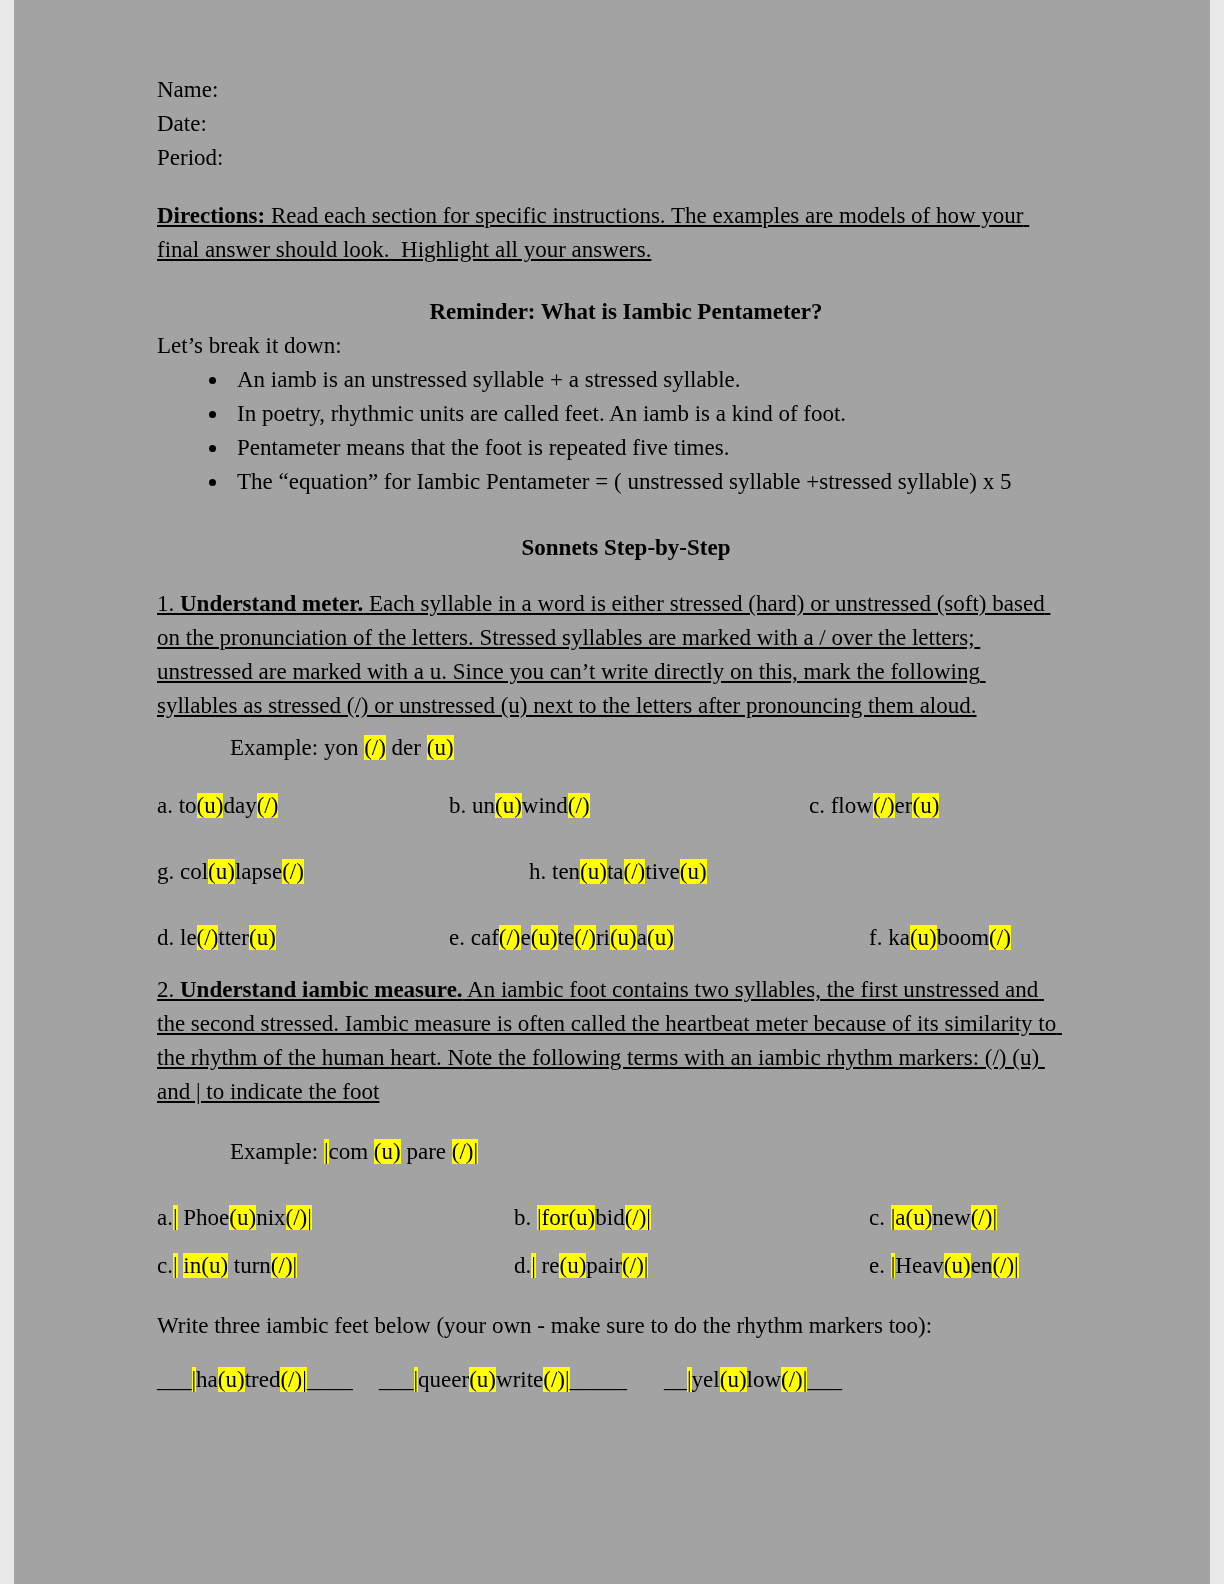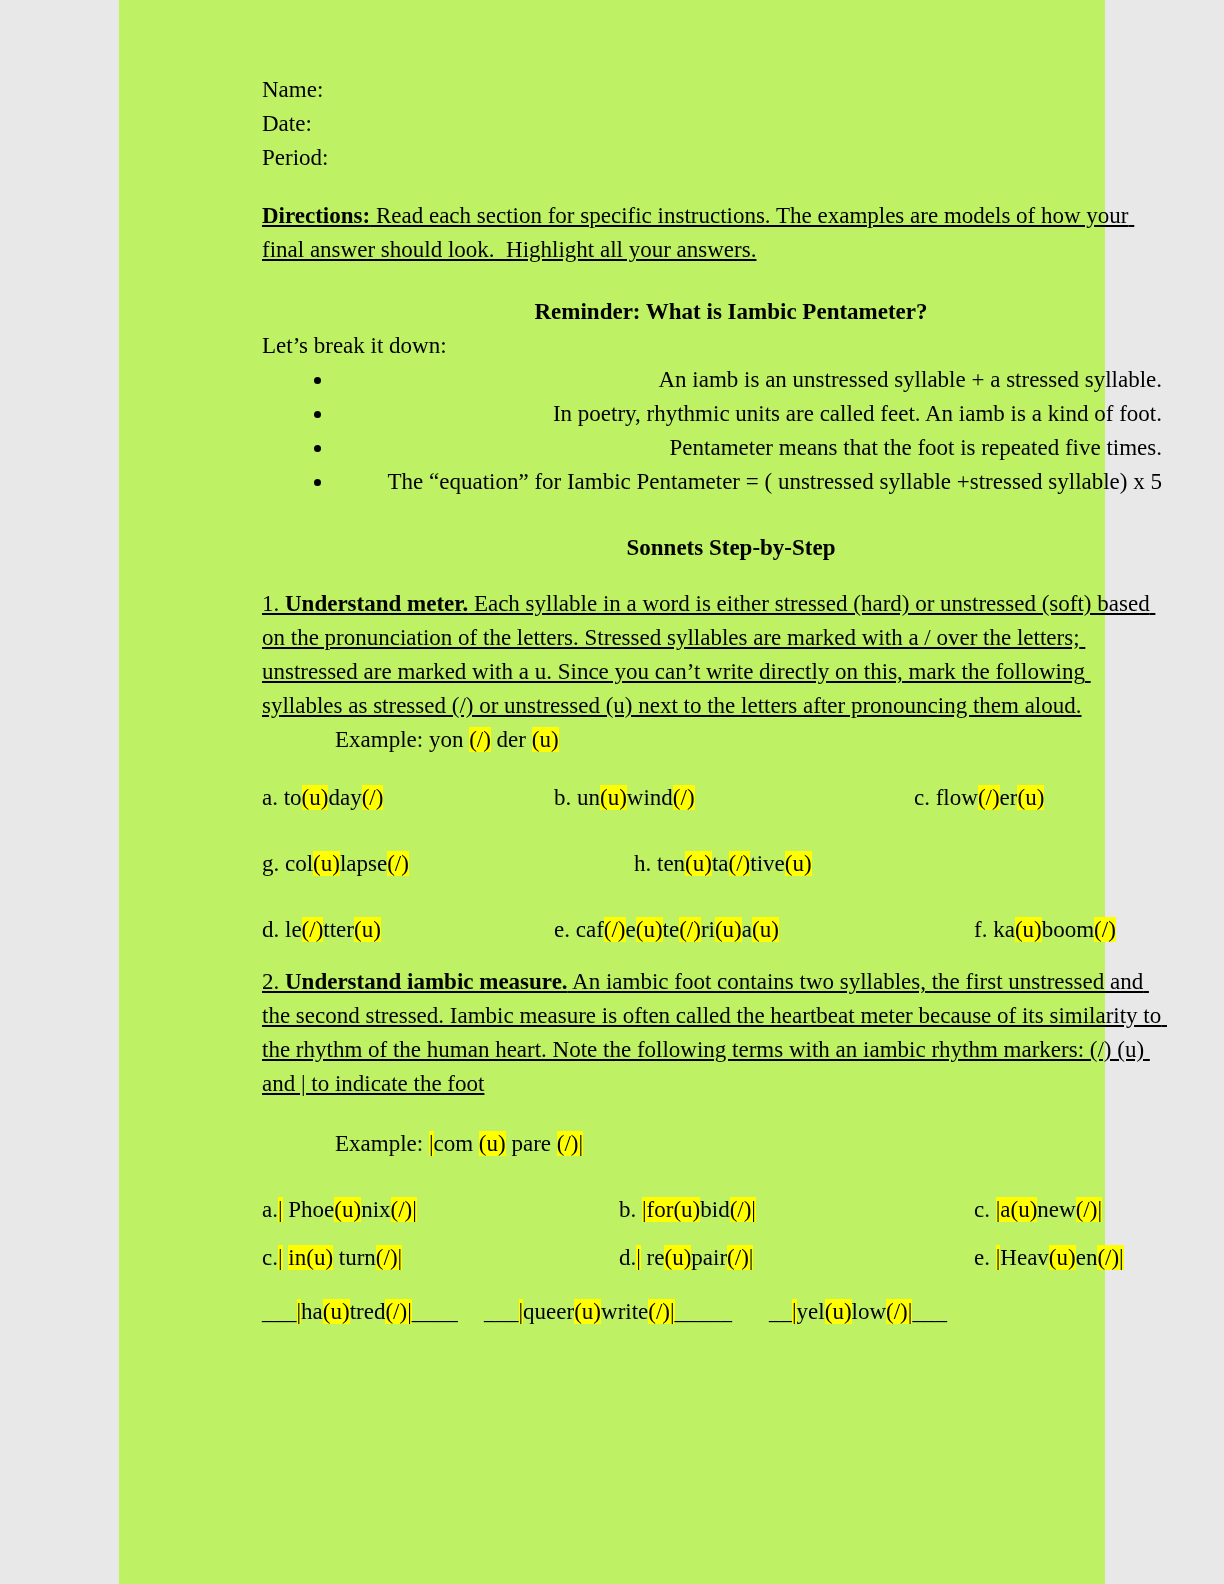--- a/index.html
+++ b/index.html
@@ -1,27 +1,27 @@
 <!DOCTYPE html>
 <html style="--hl: #ffff00;"><head>
 <meta charset="utf-8">
 <style>
   * { margin:0; padding:0; box-sizing:border-box; }
   html,body { background:#e8e8e8; }
   .page {
-    width:986px; height:1584px; background:#bef264; position:relative;
+    width:1196px; height:1584px; background:#a3a3a3; position:relative;
     margin:0 auto; color:#000;
     font-family:"Liberation Serif", serif; font-size:23px; line-height:34px;
   }
   .content { position:absolute; left:143px; top:73px; width:900px; }
   .para { white-space:pre-wrap;text-decoration:underline; }
   .hl { background: var(--hl, #ffff00); }
   .bold { font-weight:bold; }
   .title { font-weight:bold; text-align:center; width:938px; }
-  ul.bullets { list-style:disc outside; margin-left:48px; padding-left:24px;text-align:right; }
+  ul.bullets { list-style:disc outside; margin-left:48px; padding-left:24px; }
   ul.bullets li { padding-left:8px; }
   .example { margin-left:73px; white-space:pre; }
   .ex-row { position:relative; height:34px; }
   .ex-item { position:absolute; top:0; white-space:pre; }
 </style>
 </head>
 <body>
 
 <div class="page">
   <div class="content">
@@ -37,21 +37,21 @@
     <ul class="bullets">
       <li>An iamb is an unstressed syllable + a stressed syllable.</li>
       <li>In poetry, rhythmic units are called feet. An iamb is a kind of foot.</li>
       <li>Pentameter means that the foot is repeated five times.</li>
       <li>The “equation” for Iambic Pentameter = ( unstressed syllable +stressed syllable) x 5</li>
     </ul>
 
     <div class="title" style="margin-top:32px">Sonnets Step-by-Step</div>
 
     <div class="para" style="margin-top:22px"><span>1. </span><span class="bold">Understand meter.</span><span> Each syllable in a word is either stressed (hard) or unstressed (soft) based on the pronunciation of the letters. Stressed syllables are marked with a / over the letters; unstressed are marked with a u. Since you can’t write directly on this, mark the following syllables as stressed (/) or unstressed (u) next to the letters after pronouncing them aloud.</span></div>
-    <div class="example" style="margin-top:0"><span>Example: yon </span><span class="hl">(/)</span><span> der </span><span class="hl">(u)</span></div>
+    <div class="example" style="margin-top:8px"><span>Example: yon </span><span class="hl">(/)</span><span> der </span><span class="hl">(u)</span></div>
 
     <div class="ex-row" style="margin-top:24px">
       <span class="ex-item" style="left:0px"><span>a. to</span><span class="hl">(u)</span><span>day</span><span class="hl">(/)</span></span>
       <span class="ex-item" style="left:292px"><span>b. un</span><span class="hl">(u)</span><span>wind</span><span class="hl">(/)</span></span>
       <span class="ex-item" style="left:652px"><span>c. flow</span><span class="hl">(/)</span><span>er</span><span class="hl">(u)</span></span>
     </div>
     <div class="ex-row" style="margin-top:32px">
       <span class="ex-item" style="left:0px"><span>g. col</span><span class="hl">(u)</span><span>lapse</span><span class="hl">(/)</span></span>
       <span class="ex-item" style="left:372px"><span>h. ten</span><span class="hl">(u)</span><span>ta</span><span class="hl">(/)</span><span>tive</span><span class="hl">(u)</span></span>
     </div>
@@ -68,20 +68,21 @@
       <span class="ex-item" style="left:0px"><span>a.</span><span class="hl">|</span><span> Phoe</span><span class="hl">(u)</span><span>nix</span><span class="hl">(/)|</span></span>
       <span class="ex-item" style="left:357px"><span>b. </span><span class="hl">|for(u)</span><span>bid</span><span class="hl">(/)|</span></span>
       <span class="ex-item" style="left:712px"><span>c. </span><span class="hl">|a(u)</span><span>new</span><span class="hl">(/)|</span></span>
     </div>
     <div class="ex-row" style="margin-top:14px">
       <span class="ex-item" style="left:0px"><span>c.</span><span class="hl">|</span><span> </span><span class="hl">in(u)</span><span> turn</span><span class="hl">(/)|</span></span>
       <span class="ex-item" style="left:357px"><span>d.</span><span class="hl">|</span><span> re</span><span class="hl">(u)</span><span>pair</span><span class="hl">(/)|</span></span>
       <span class="ex-item" style="left:712px"><span>e. </span><span class="hl">|</span><span>Heav</span><span class="hl">(u)</span><span>en</span><span class="hl">(/)|</span></span>
     </div>
 
+    <div style="margin-top:26px">Write three iambic feet below (your own - make sure to do the rhythm markers too):</div>
 
     <div class="ex-row" style="margin-top:20px">
       <span class="ex-item" style="left:0px"><span>___</span><span class="hl">|</span><span>ha</span><span class="hl">(u)</span><span>tred</span><span class="hl">(/)|</span><span>____</span></span>
       <span class="ex-item" style="left:222px"><span>___</span><span class="hl">|</span><span>queer</span><span class="hl">(u)</span><span>write</span><span class="hl">(/)|</span><span>_____</span></span>
       <span class="ex-item" style="left:507px"><span>__</span><span class="hl">|</span><span>yel</span><span class="hl">(u)</span><span>low</span><span class="hl">(/)|</span><span>___</span></span>
     </div>
 
   </div>
 </div>
 

